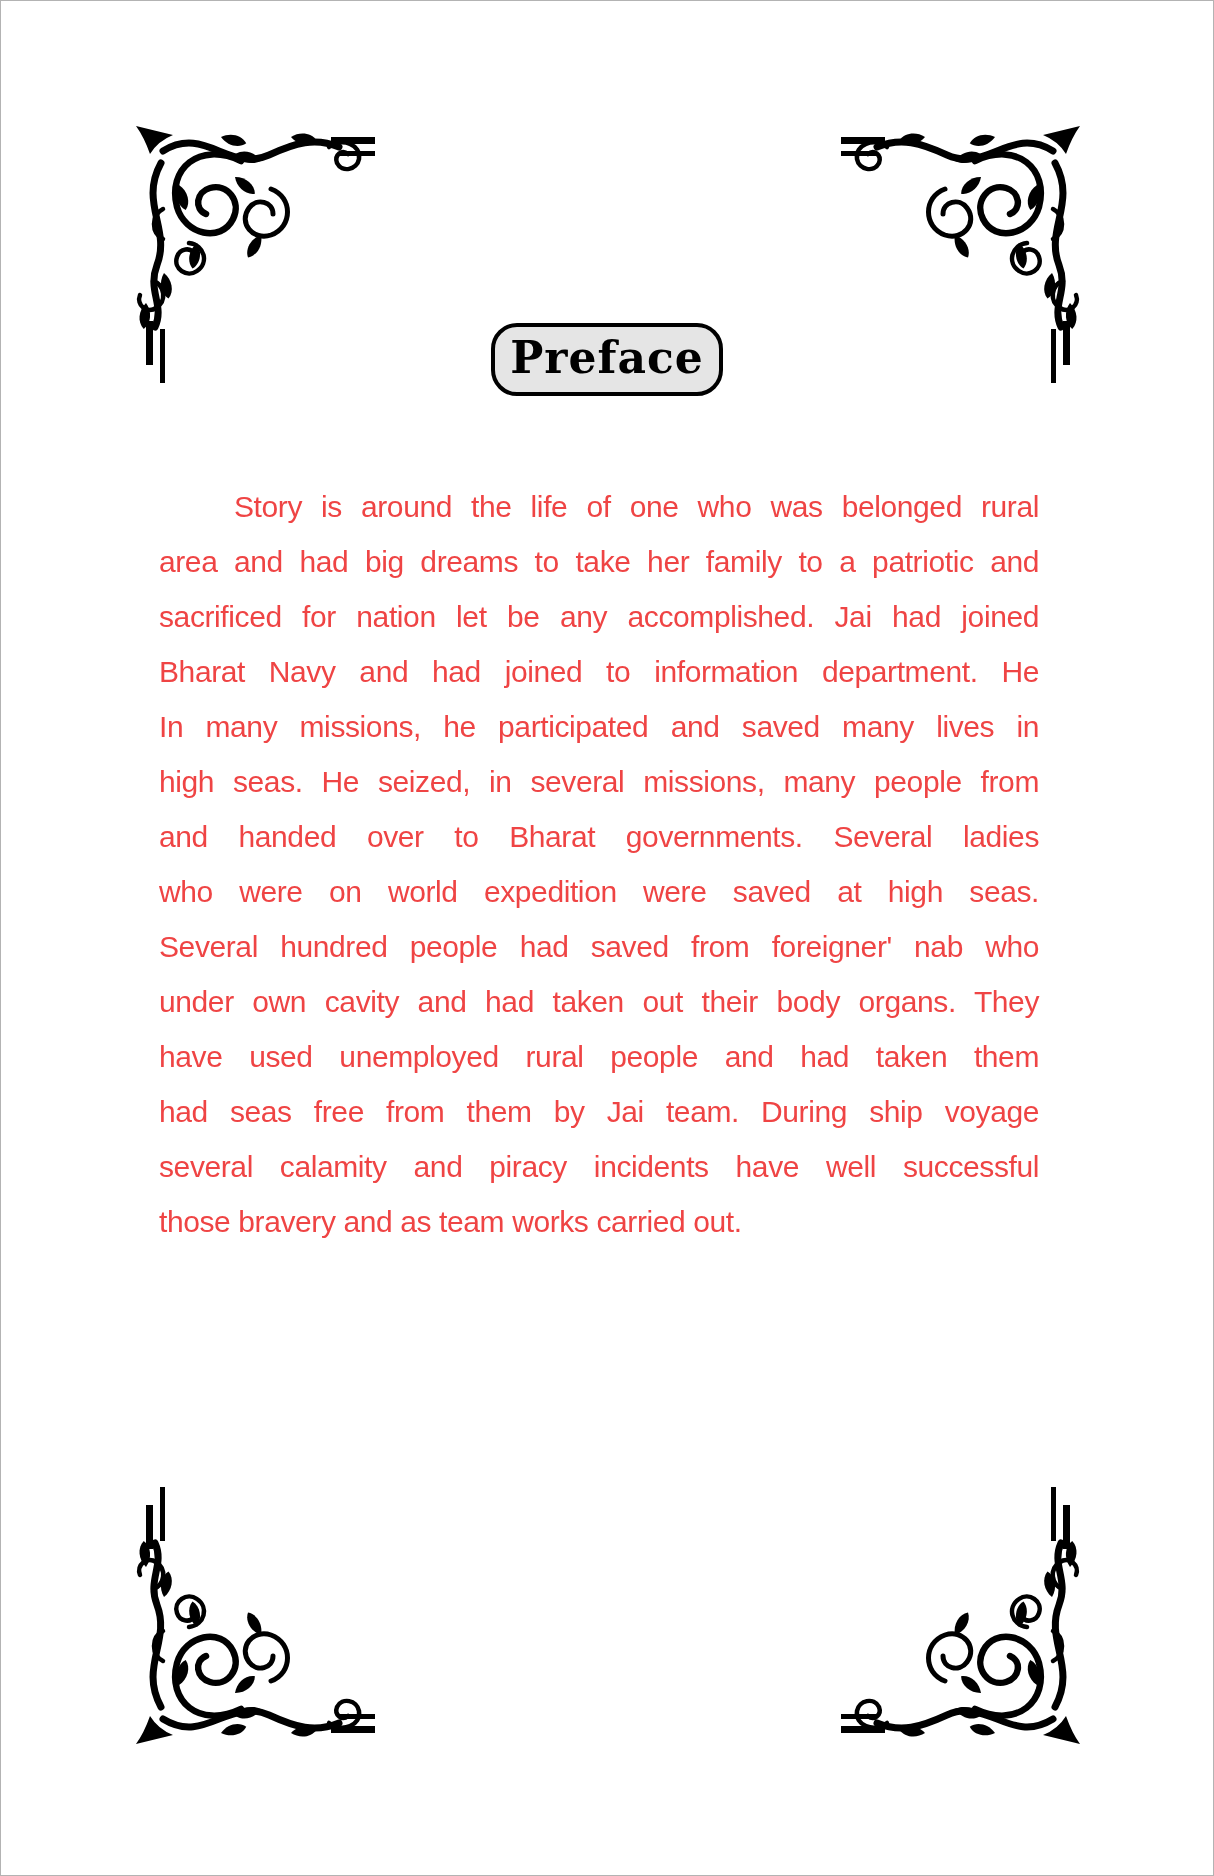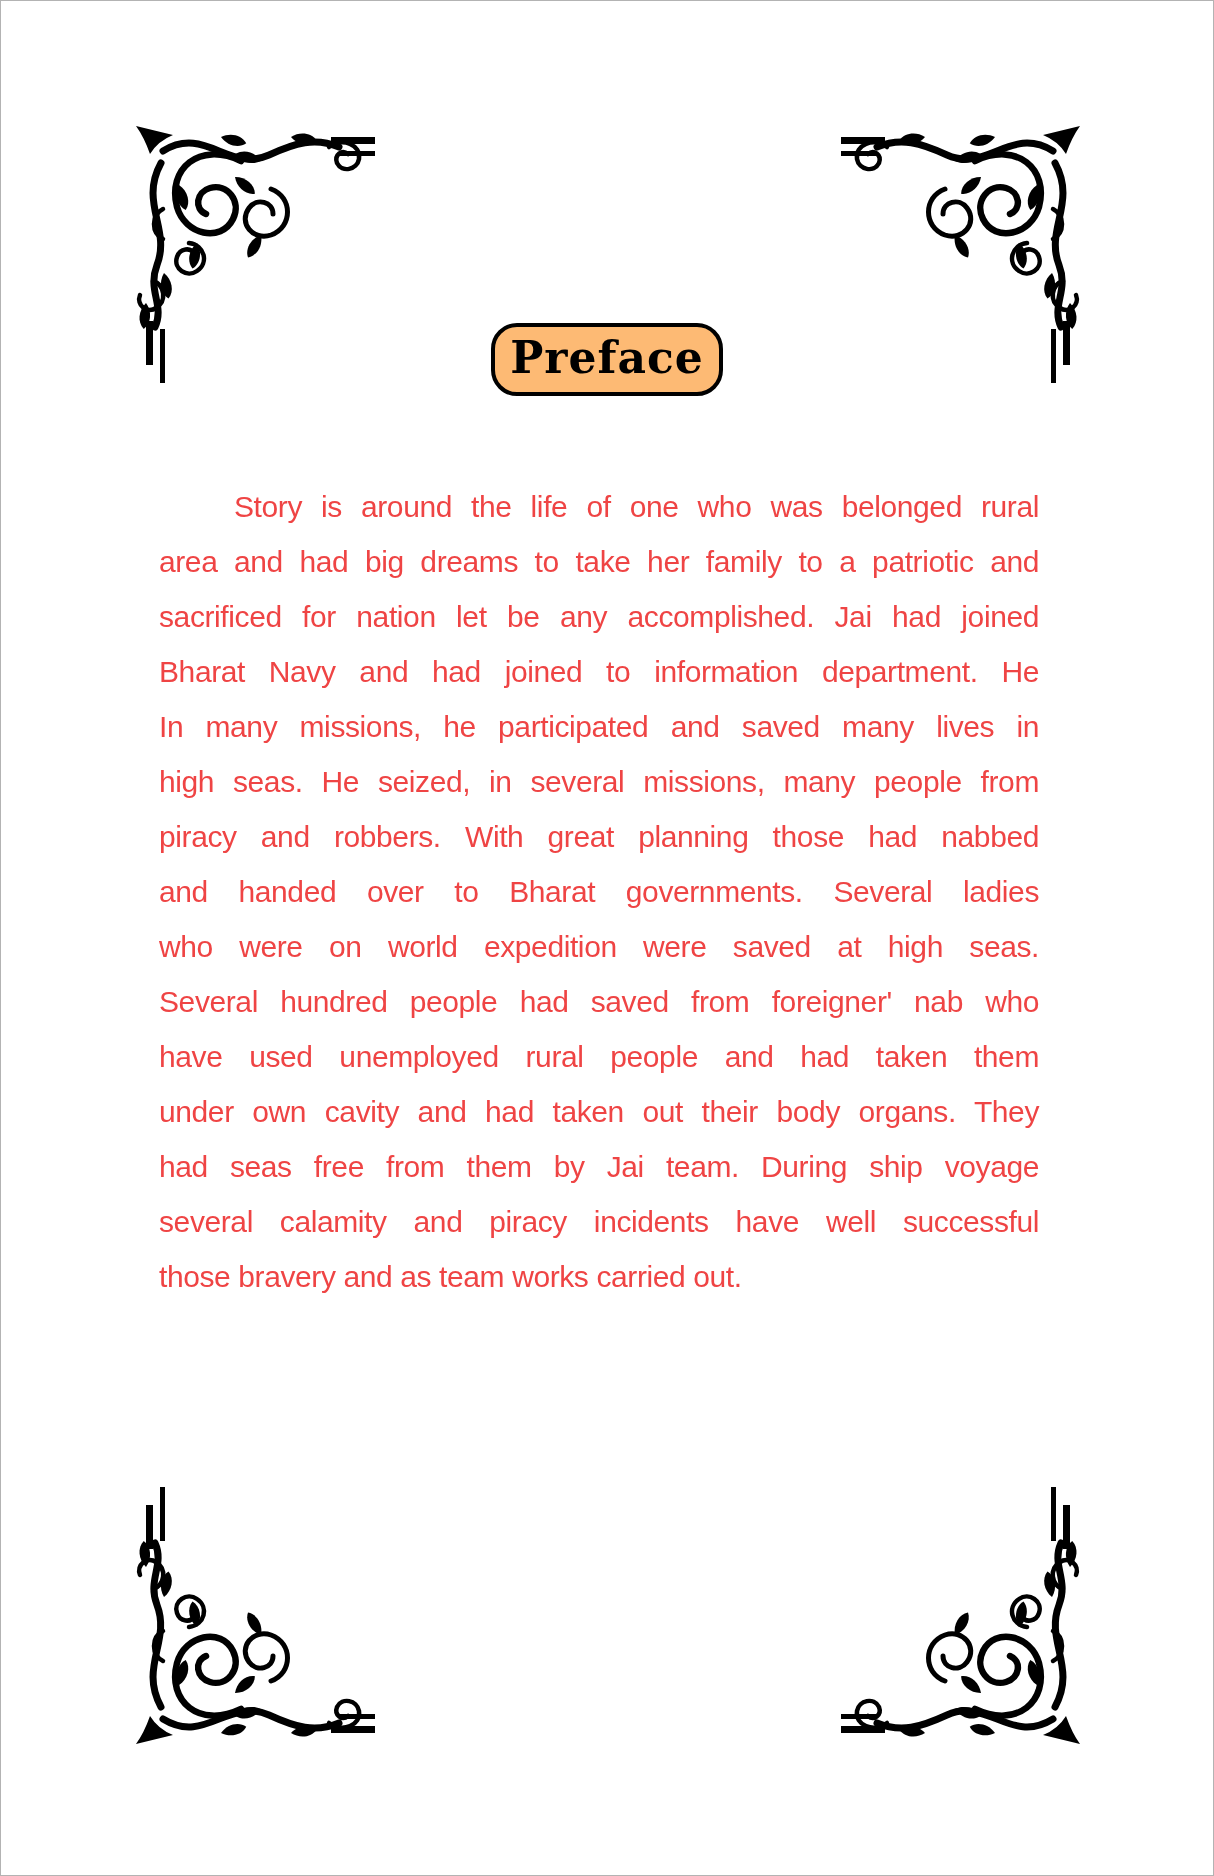--- a/index.html
+++ b/index.html
@@ -30,21 +30,21 @@
     left: 50%;
     transform: translateX(-50%);
     width: 232px;
     height: 73px;
     border: 4px solid #000000;
     border-radius: 26px;
     box-sizing: border-box;
     display: flex;
     align-items: center;
     justify-content: center;
-    background: #fdba74;
+    background: #e5e5e5;
   }
   .title-text {
     font-family: "DejaVu Serif", serif;
     font-weight: bold;
     font-size: 44px;
     letter-spacing: 1px;
     color: #000000;
     line-height: 1;
     padding-bottom: 4px;
   }
@@ -139,24 +139,23 @@
     <span class="title-text">Preface</span>
   </div>
 
   <div class="para">
     <div class="line first">Story is around the life of one who was belonged rural</div>
     <div class="line">area and had big dreams to take her family to a patriotic and</div>
     <div class="line">sacrificed for nation let be any accomplished. Jai had joined</div>
     <div class="line">Bharat Navy and had joined to information department. He</div>
     <div class="line">In many missions, he participated and saved many lives in</div>
     <div class="line">high seas. He seized, in several missions, many people from</div>
-    <div class="line">piracy and robbers. With great planning those had nabbed</div>
     <div class="line">and handed over to Bharat governments. Several ladies</div>
     <div class="line">who were on world expedition were saved at high seas.</div>
     <div class="line">Several hundred people had saved from foreigner' nab who</div>
+    <div class="line">under own cavity and had taken out their body organs. They</div>
     <div class="line">have used unemployed rural people and had taken them</div>
-    <div class="line">under own cavity and had taken out their body organs. They</div>
     <div class="line">had seas free from them by Jai team. During ship voyage</div>
     <div class="line">several calamity and piracy incidents have well successful</div>
     <div class="line last">those bravery and as team works carried out.</div>
   </div>
 
 </div>
 
 </body></html>

